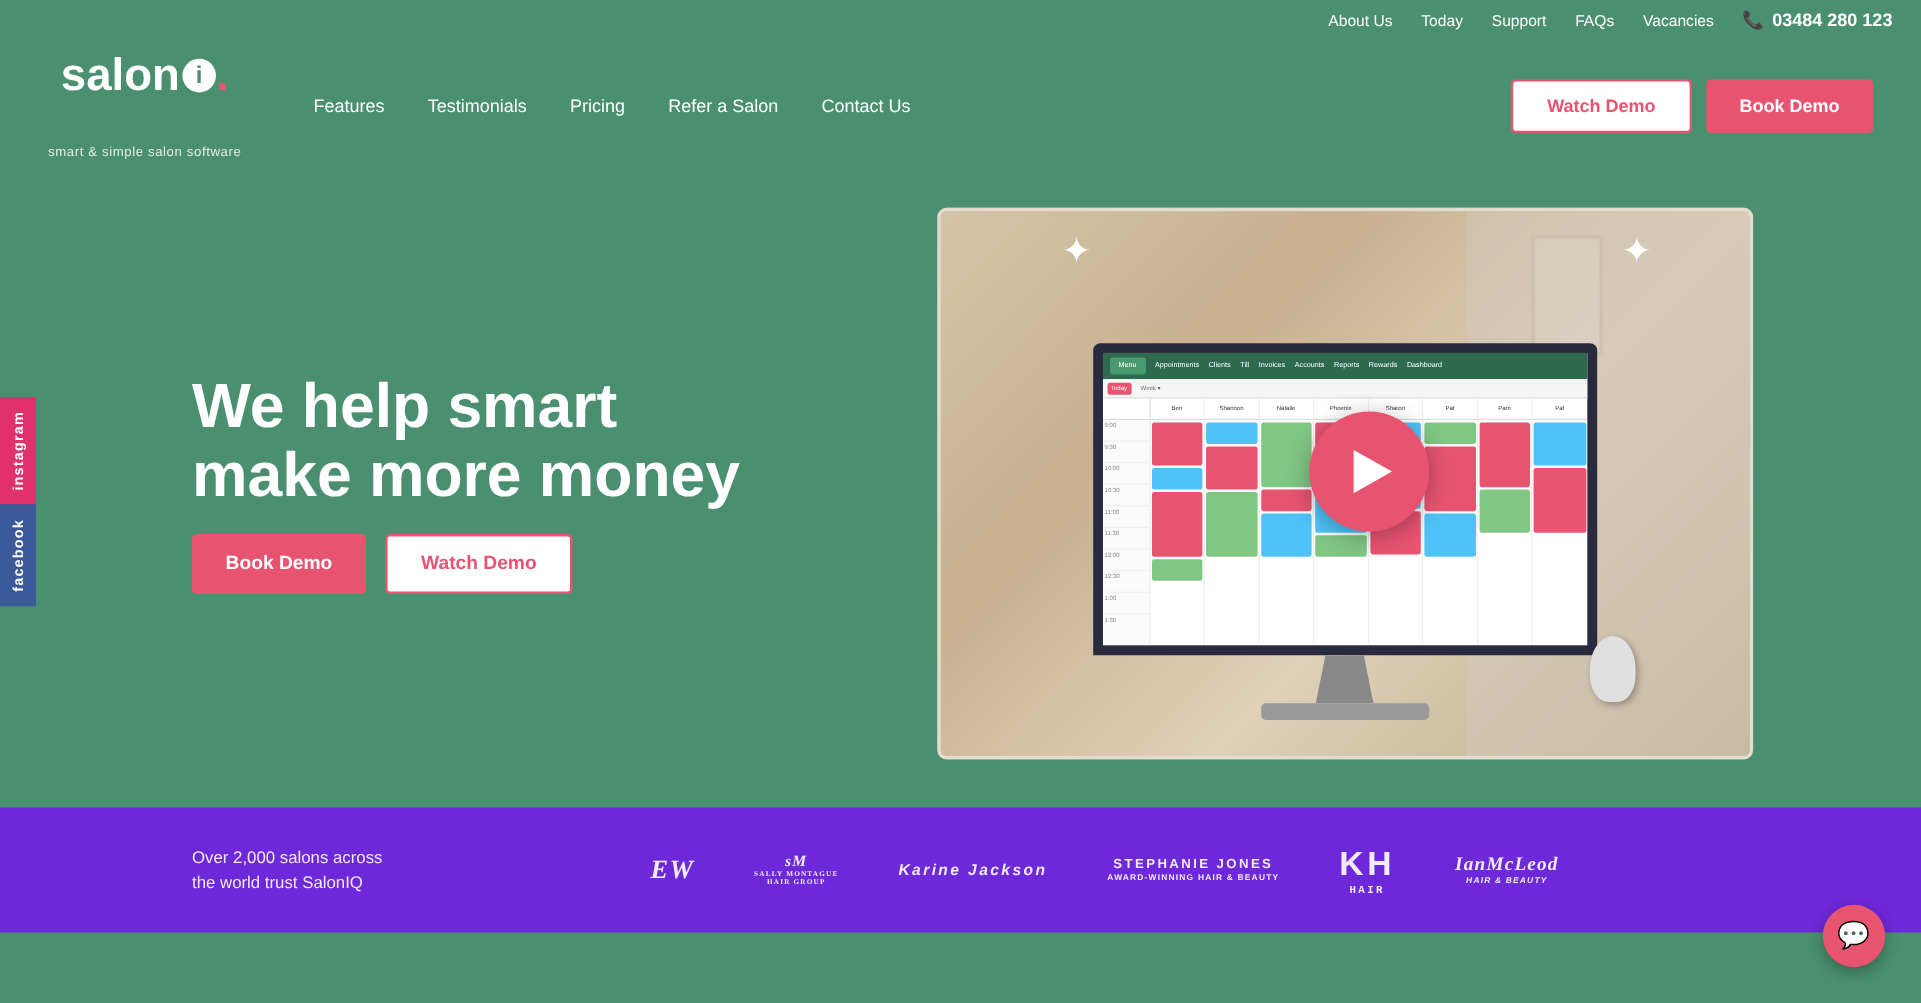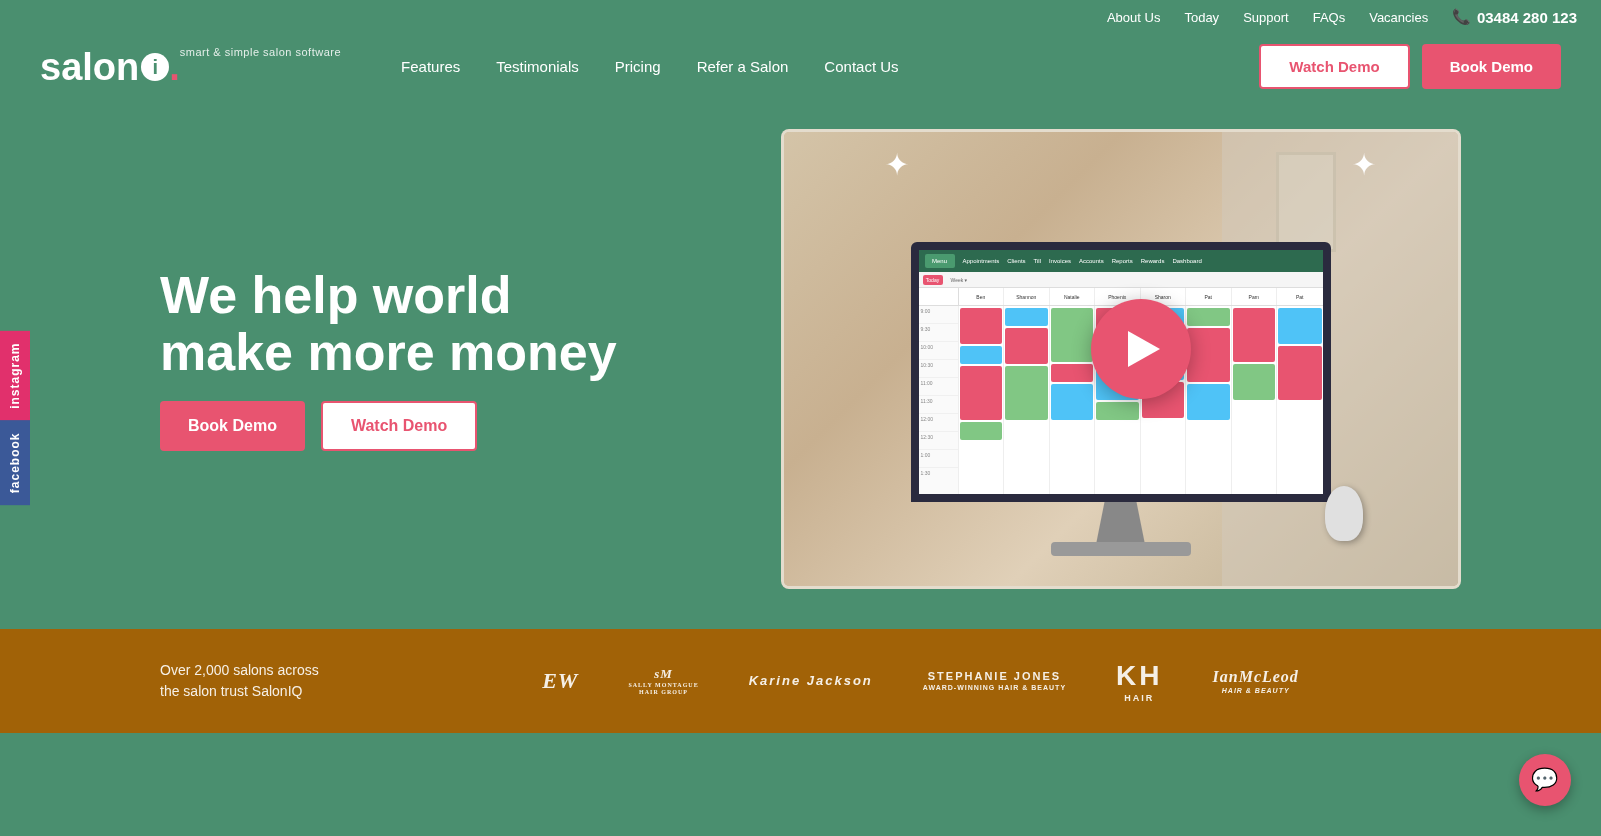--- a/index.html
+++ b/index.html
@@ -38,23 +38,24 @@
     
     .main-nav {
       display: flex;
       align-items: center;
       padding: 10px 40px;
       background-color: #4a8f6f;
       gap: 0;
     }
     .logo-area {
       display: flex;
-      flex-direction: row;
-      align-items: flex-start;
+      flex-direction: column;
+      align-items: center;
       margin-right: 60px;
+      gap: 41px;
     }
     .logo-text {
       font-size: 38px;
       font-weight: bold;
       color: white;
       display: flex;
       align-items: center;
       line-height: 1;
     }
     .logo-i-circle {
@@ -279,21 +280,21 @@
     }
     .social-tab.facebook {
       background: #3b5998;
     }
     .social-tab.instagram {
       background: #e1306c;
     }
 
     
     .trust-bar {
-      background-color: #a16207;
+      background-color: #6d28d9;
       padding: 30px 160px;
       display: flex;
       align-items: center;
       gap: 60px;
     }
     .trust-text {
       font-size: 14px;
       color: rgba(255,255,255,0.9);
       line-height: 1.5;
       min-width: 180px;
@@ -424,21 +425,21 @@
   </div>
   <div class="nav-buttons">
     <button class="btn-watch-demo">Watch Demo</button>
     <button class="btn-book-demo">Book Demo</button>
   </div>
 </nav>
 
 <section class="hero">
   <div class="hero-left">
     <h1 class="hero-headline">
-      <span>We help world</span><br>
+      <span>We help smart</span><br>
       <span>make more money</span>
     </h1>
     <div class="hero-buttons">
       <button class="btn-hero-book">Book Demo</button>
       <button class="btn-hero-watch">Watch Demo</button>
     </div>
   </div>
 
   <div class="hero-right">
     <div class="video-container">
@@ -552,37 +553,37 @@
       <div class="play-button">
         <div class="play-triangle"></div>
       </div>
     </div>
   </div>
 </section>
 
 <div class="trust-bar">
   <div class="trust-text">
     <span>Over 2,000 salons across</span><br>
-    <span>the salon trust SalonIQ</span>
+    <span>the world trust SalonIQ</span>
   </div>
   <div class="trust-logos">
     <div class="brand-logo fancy">EW</div>
     <div class="brand-logo sm" style="text-align:center;font-size:11px;">
       <div style="font-size:13px;font-family:Georgia,serif;font-style:italic;">sM</div>
       <div style="font-size:6px;letter-spacing:1px;">SALLY MONTAGUE</div>
       <div style="font-size:6px;letter-spacing:1px;">HAIR GROUP</div>
     </div>
     <div class="brand-logo karine">Karine Jackson</div>
     <div class="brand-logo sj" style="text-align:center;">
       <div style="font-size:11px;letter-spacing:2px;">STEPHANIE JONES</div>
       <div style="font-size:7px;letter-spacing:1px;">AWARD-WINNING HAIR &amp; BEAUTY</div>
     </div>
     <div class="brand-logo kh" style="text-align:center;">
       <div style="font-size:28px;letter-spacing:3px;">KH</div>
-      <div style="font-size:9px;letter-spacing:2px;">HAIR</div>
+      <div style="font-size:9px;letter-spacing:2px;font-family:Liberation Mono, monospace;">HAIR</div>
     </div>
     <div class="brand-logo iam" style="text-align:center;">
       <div style="font-size:16px;font-style:italic;font-family:Georgia,serif;">IanMcLeod</div>
       <div style="font-size:7px;letter-spacing:1px;">HAIR &amp; BEAUTY</div>
     </div>
   </div>
 </div>
 
 <div class="chat-btn">
   <span style="font-size:22px;color:white;">💬</span>

